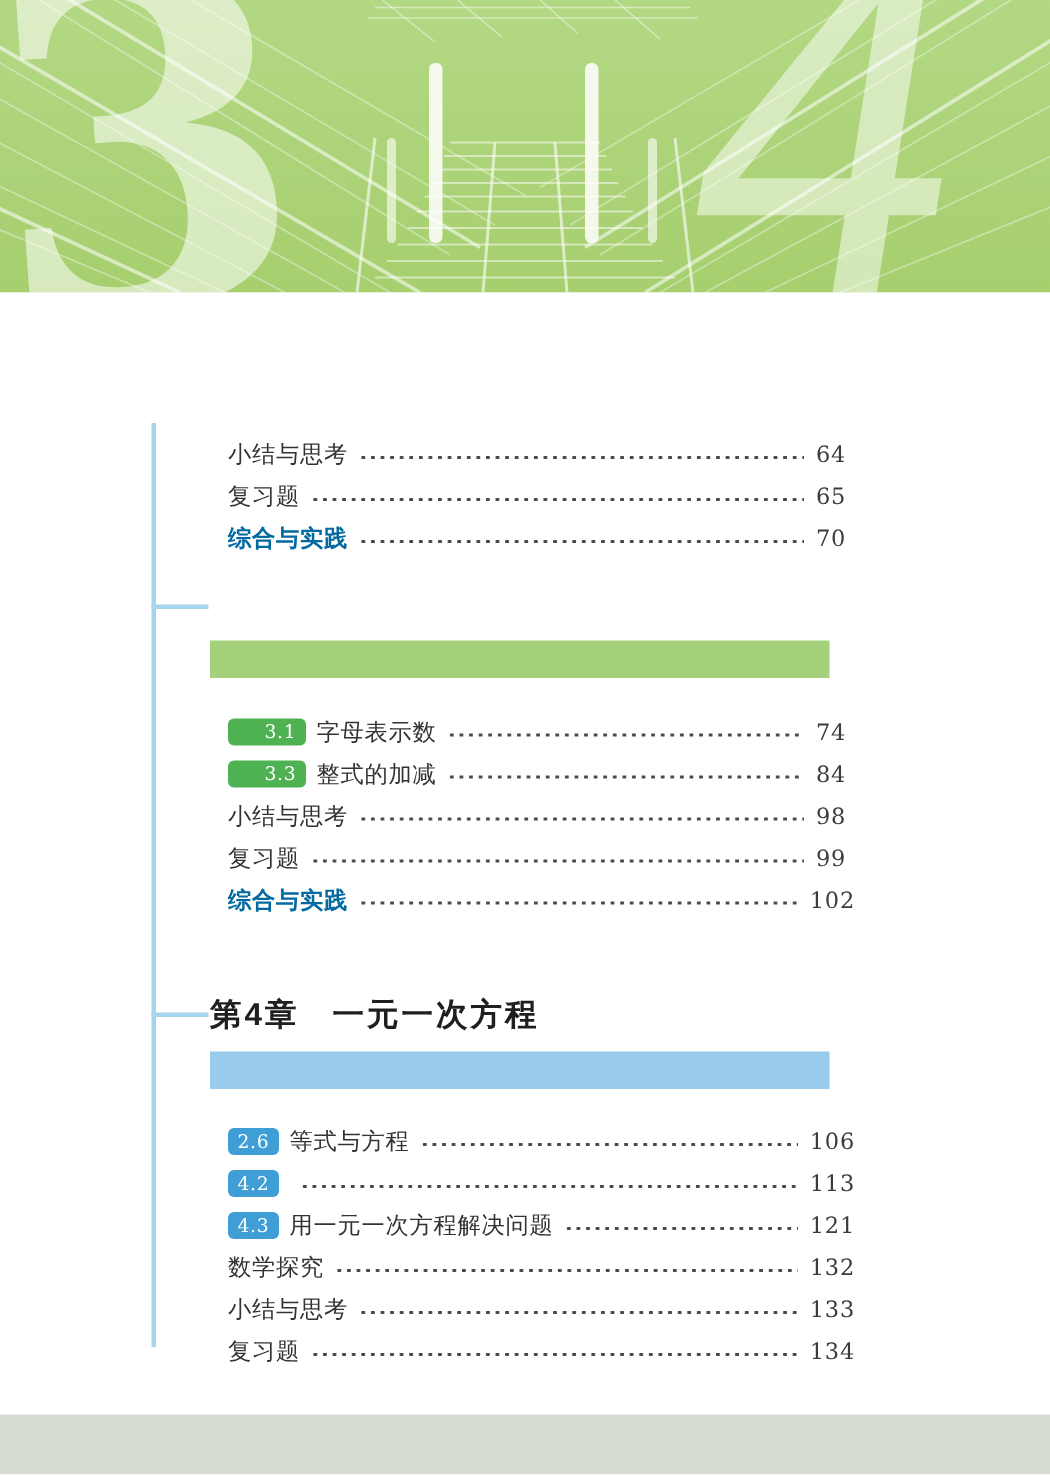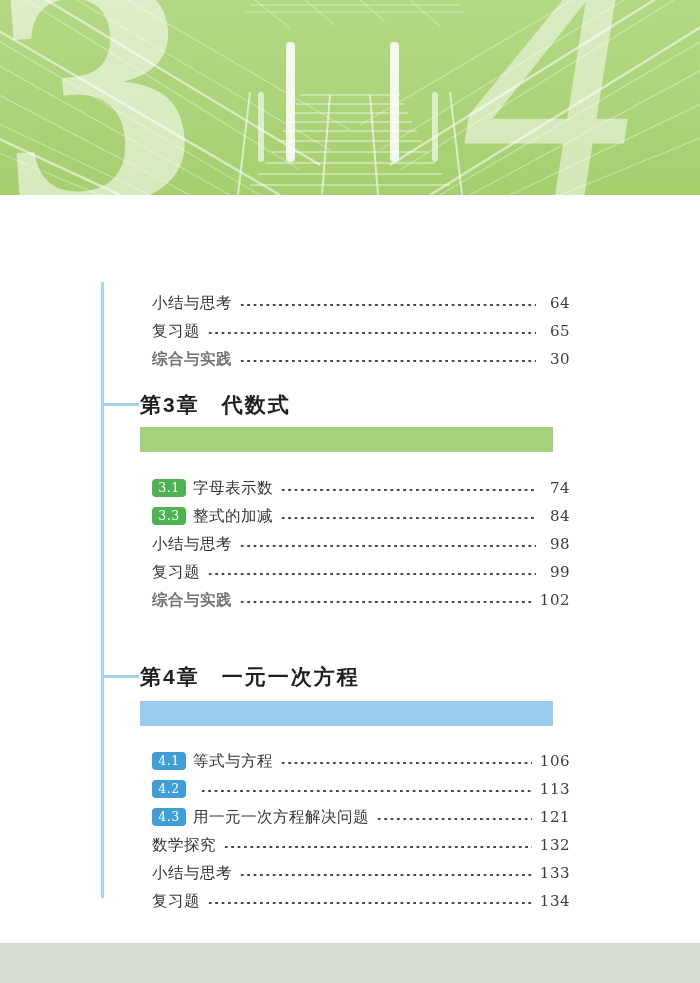--- a/index.html
+++ b/index.html
@@ -18,30 +18,30 @@
   .h-tick{position:absolute;left:101px;width:38px;height:3px;background:#a5d4ed;}
   .h-tick.t1{top:403px;}
   .h-tick.t2{top:675px;}
 
   
   .toc-list{position:absolute;left:152px;width:418px;margin-top:12px;}
   #intro-list{top:281px;}
   #ch3-list{top:466px;}
   #ch4-list{top:739px;}
   .toc-row{display:flex;align-items:center;height:20px;margin-bottom:8px;font-size:15.5px;color:#333;letter-spacing:0.5px;}
-  .toc-row.bold .row-label{font-weight:bold;color:#737373;}
+  .toc-row.bold .row-label{font-weight:bold;color:#0369a1;}
   .row-label{white-space:nowrap;}
   .leader{flex:1;height:6px;align-self:center;margin:3px 8px 0 7px;
     background-image:radial-gradient(circle,#474747 1.15px,rgba(0,0,0,0) 1.3px);
     background-size:6.4px 6px;background-repeat:repeat-x;background-position:left center;}
-  .page-num{font-family:"DejaVu Serif","Liberation Serif",serif;font-size:15px;color:#3c3c3c;min-width:26px;text-align:right;}
+  .page-num{font-family:"DejaVu Serif","Liberation Serif",serif;font-size:15px;color:#3c3c3c;min-width:26px;text-align:left;}
 
   .badge{display:inline-block;width:34px;text-align:center;border-radius:4px;color:#fff;
     font-family:"DejaVu Serif","Liberation Serif",serif;font-size:12.5px;line-height:18px;height:18px;margin-right:7px;flex:0 0 auto;}
-  .badge.green{background:#4eb152;}
+  .badge.green{background:#4eb152;padding-left:18px;}
   .badge.blue{background:#3f9ed6;}
 
   
   .chapter-title{position:absolute;left:140px;width:430px;font-size:21px;font-weight:bold;color:#1f1f1f;line-height:24px;white-space:nowrap;}
   #ch3-title{top:393px;}
   #ch4-title{top:665px;}
   .chapter-title .prefix{letter-spacing:2px;margin-right:22px;}
   .chapter-title .cname{letter-spacing:2px;}
   .chapter-bar{position:absolute;left:140px;width:413px;height:25px;}
   .chapter-bar.green{top:427px;background:#a6d17c;}
@@ -145,27 +145,24 @@
         <span class="page-num">64</span>
       </div>
       <div class="toc-row">
         <span class="row-label">复习题</span>
         <span class="leader"></span>
         <span class="page-num">65</span>
       </div>
       <div class="toc-row bold">
         <span class="row-label">综合与实践</span>
         <span class="leader"></span>
-        <span class="page-num">30</span>
+        <span class="page-num">70</span>
       </div>
     </div>
 
-  <div id="ch3-title" class="chapter-title">
-    <span class="prefix">第3章</span><span class="cname">代数式</span>
-  </div>
   <div class="chapter-bar green"></div>
   <div id="ch3-list" class="toc-list">
       <div class="toc-row">
         <span class="badge green">3.1</span>
         <span class="row-label">字母表示数</span>
         <span class="leader"></span>
         <span class="page-num">74</span>
       </div>
       <div class="toc-row">
         <span class="badge green">3.3</span>
@@ -189,21 +186,21 @@
         <span class="page-num">102</span>
       </div>
     </div>
 
   <div id="ch4-title" class="chapter-title">
     <span class="prefix">第4章</span><span class="cname">一元一次方程</span>
   </div>
   <div class="chapter-bar blue"></div>
   <div id="ch4-list" class="toc-list">
       <div class="toc-row">
-        <span class="badge blue">4.1</span>
+        <span class="badge blue">2.6</span>
         <span class="row-label">等式与方程</span>
         <span class="leader"></span>
         <span class="page-num">106</span>
       </div>
       <div class="toc-row">
         <span class="badge blue">4.2</span>
         <span class="leader"></span>
         <span class="page-num">113</span>
       </div>
       <div class="toc-row">

